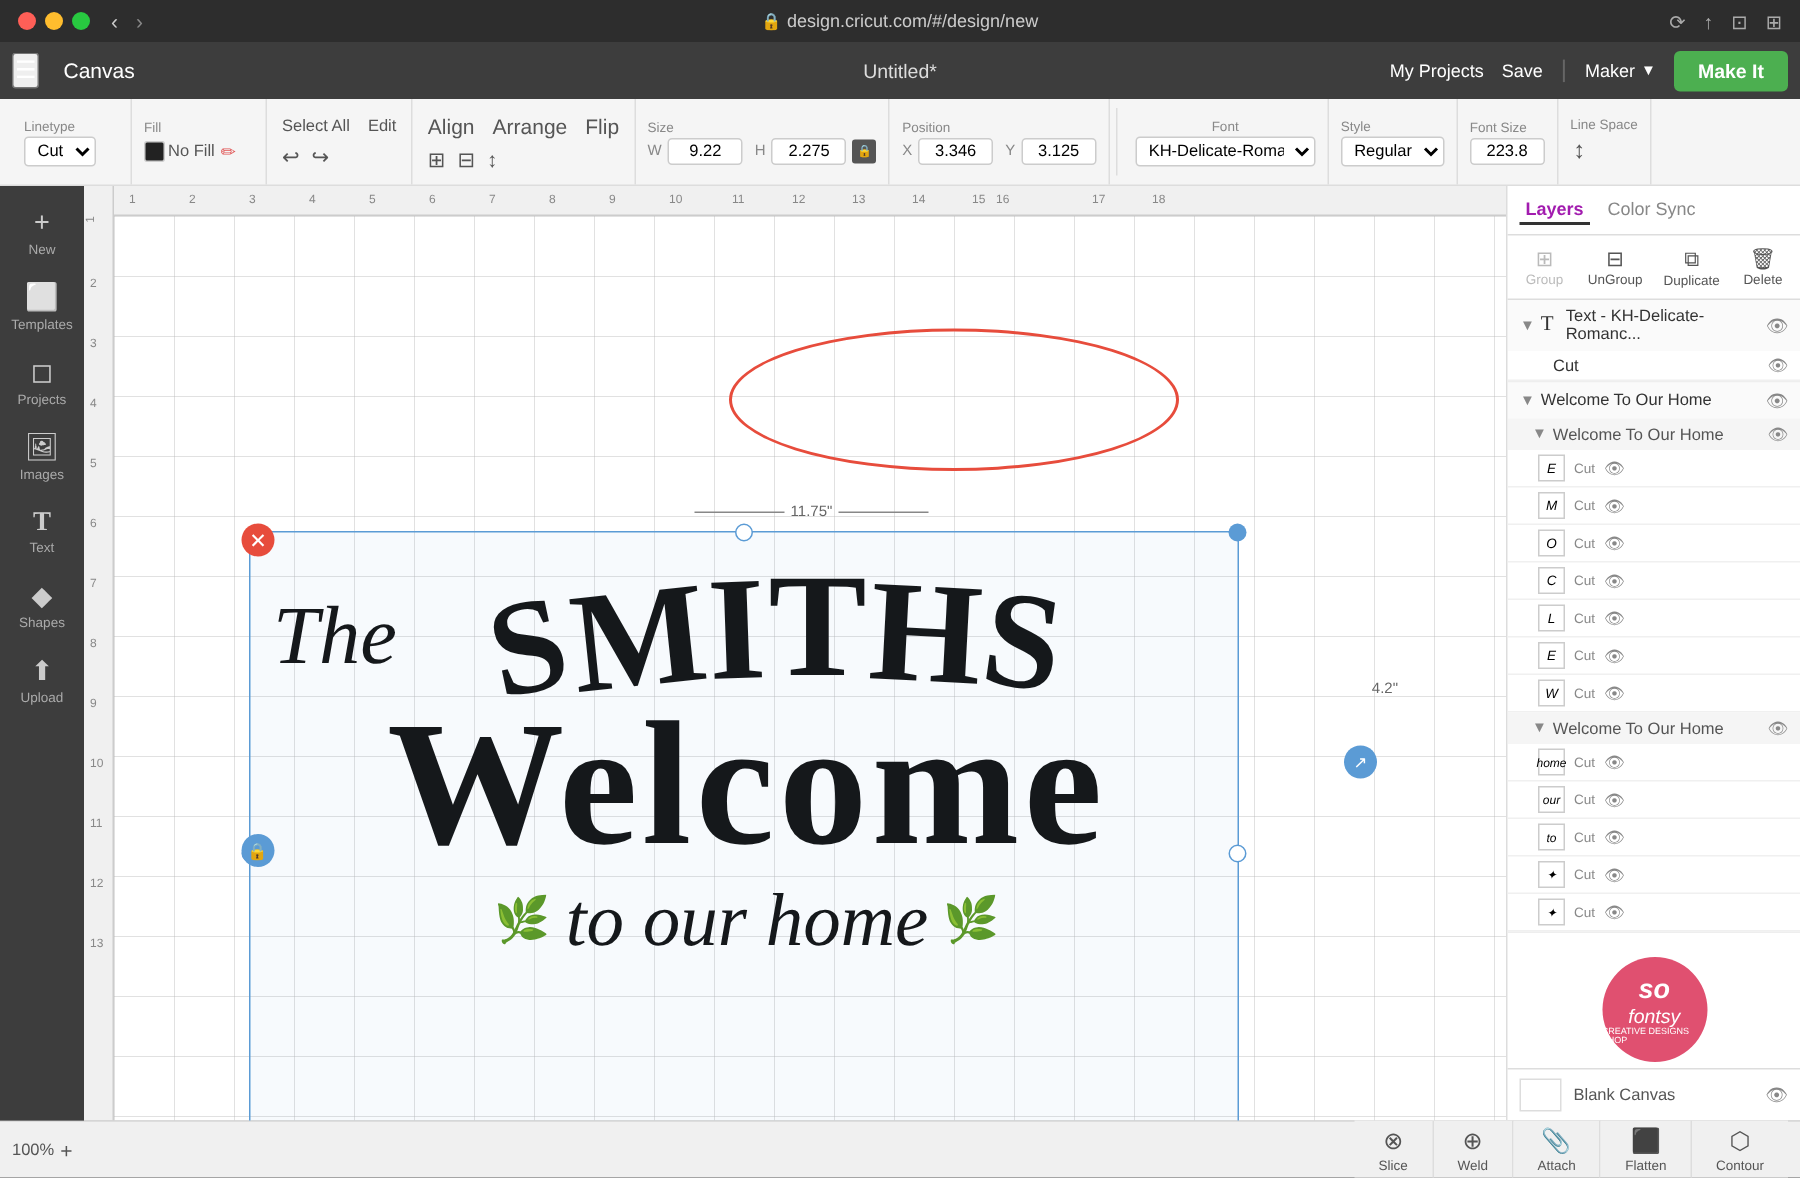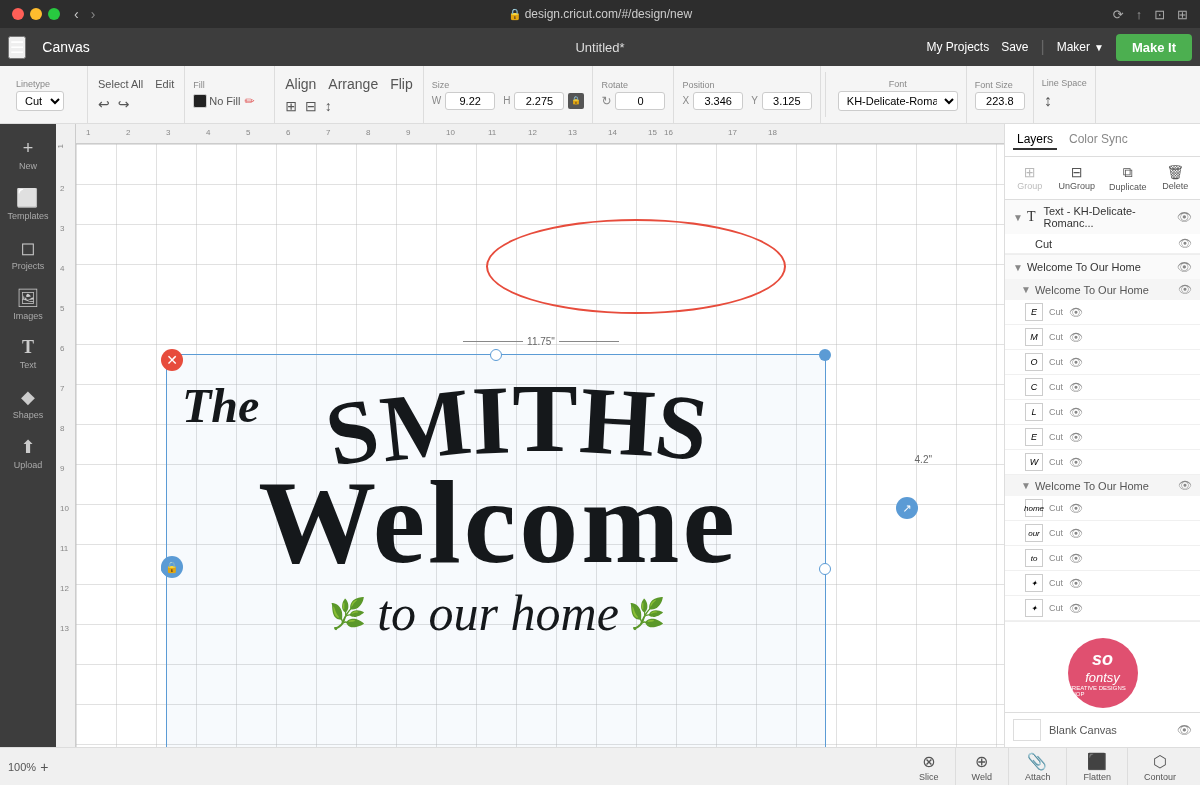--- a/index.html
+++ b/index.html
@@ -204,22 +204,22 @@
       flex-direction: column;
     }
     .right-panel-header {
       display: flex;
       padding: 6px 8px;
       border-bottom: 1px solid #ddd;
       gap: 8px;
     }
     .panel-tab {
       font-size: 12px;
-      font-weight: 400;
-      color: #000000;
+      font-weight: 700;
+      color: #a21caf;
       padding: 2px 4px;
       cursor: pointer;
     }
     .panel-tab-active { border-bottom: 2px solid #333; }
 
     
     .panel-actions {
       display: flex;
       padding: 4px 4px;
       border-bottom: 1px solid #ddd;
@@ -396,37 +396,37 @@
 
   <div class="toolbar-group" style="min-width:80px;">
     <span class="toolbar-group-label">Linetype</span>
     <div class="toolbar-row">
       <select class="toolbar-select">
         <option>Cut</option>
       </select>
     </div>
   </div>
 
-  <div class="toolbar-group">
-    <div class="toolbar-row" style="gap:8px;">
-      <button class="toolbar-btn-icon" style="font-size:11px;">Select All</button>
-      <button class="toolbar-btn-icon" style="font-size:11px;">Edit</button>
-    </div>
-    <div class="toolbar-row" style="gap:4px; margin-top:2px;">
-      <button class="toolbar-btn-icon">↩</button>
-      <button class="toolbar-btn-icon">↪</button>
-    </div>
-  </div>
-
   <div class="toolbar-group" style="min-width:90px;">
     <span class="toolbar-group-label">Fill</span>
     <div class="toolbar-row" style="gap:2px;">
       <div style="width:14px;height:14px;background:#222;border-radius:2px;border:1px solid #ccc;"></div>
       <span style="font-size:11px;color:#555;">No Fill</span>
       <button class="toolbar-btn-icon" style="color:#e05555; font-size:12px;">✏</button>
+    </div>
+  </div>
+
+  <div class="toolbar-group">
+    <div class="toolbar-row" style="gap:8px;">
+      <button class="toolbar-btn-icon" style="font-size:11px;">Select All</button>
+      <button class="toolbar-btn-icon" style="font-size:11px;">Edit</button>
+    </div>
+    <div class="toolbar-row" style="gap:4px; margin-top:2px;">
+      <button class="toolbar-btn-icon">↩</button>
+      <button class="toolbar-btn-icon">↪</button>
     </div>
   </div>
 
   <div class="toolbar-group">
     <div class="toolbar-row" style="gap:8px; font-size:11px;">
       <button class="toolbar-btn-icon">Align</button>
       <button class="toolbar-btn-icon">Arrange</button>
       <button class="toolbar-btn-icon">Flip</button>
     </div>
     <div class="toolbar-row" style="gap:4px; margin-top:2px;">
@@ -440,47 +440,46 @@
     <span class="toolbar-group-label">Size</span>
     <div class="toolbar-row">
       <span style="font-size:10px;color:#888;">W</span>
       <input class="toolbar-input" value="9.22" style="">
       <span style="font-size:10px;color:#888;margin-left:4px;">H</span>
       <input class="toolbar-input" value="2.275" style="">
       <div class="lock-icon-small">🔒</div>
     </div>
   </div>
 
-  <div class="toolbar-group">
-    <span class="toolbar-group-label">Rotate</span>
-    <div class="toolbar-row">
-      <span style="font-size:12px;color:#888;">↻</span>
-      <input class="toolbar-input" value="0" style="">
-    </div>
-  </div>
 
   <div class="toolbar-group">
     <span class="toolbar-group-label">Position</span>
     <div class="toolbar-row">
       <span style="font-size:10px;color:#888;">X</span>
       <input class="toolbar-input" value="3.346" style="">
       <span style="font-size:10px;color:#888;margin-left:4px;">Y</span>
       <input class="toolbar-input" value="3.125" style="">
     </div>
   </div>
 
   <div style="width:1px;height:80%;background:#ddd;margin:0 4px;"></div>
 
   <div class="toolbar-group" style="min-width:130px;align-items:center;">
     <span class="toolbar-group-label">Font</span>
     <select class="toolbar-select" style="width:120px;">
       <option>KH-Delicate-Romance-Sans</option>
     </select>
   </div>
 
+  <div class="toolbar-group" style="min-width:80px;">
+    <span class="toolbar-group-label">Style</span>
+    <select class="toolbar-select">
+      <option>Regular</option>
+    </select>
+  </div>
 
   <div class="toolbar-group">
     <span class="toolbar-group-label">Font Size</span>
     <input class="toolbar-input" value="223.8" style="width: 50px;">
   </div>
 
 
   <div class="toolbar-group">
     <span class="toolbar-group-label">Line Space</span>
     <div class="toolbar-row">
@@ -575,21 +574,21 @@
     </div>
 
     <div style="position:absolute; top:330px; right:72px; display:flex; flex-direction:column; align-items:center;">
       <span style="font-size:10px; color:#666;">4.2"</span>
     </div>
 
     <div class="design-wrapper">
 
       <div style="position:relative; display:flex; justify-content:center; align-items:flex-start; padding-top:5px;">
 
-        <div style="font-family:'Times New Roman', Georgia, serif; font-size:48px; font-weight:700; font-style:italic; color:#111; position:absolute; left:18px; top:26px;">The</div>
+        <div style="font-family:'Times New Roman', Georgia, serif; font-size:55px; font-weight:400; font-style:italic; color:#111; position:absolute; left:18px; top:40px;">The</div>
 
         <div style="display:flex; justify-content:center; gap:2px; margin-top:5px; padding-left:40px;">
 
           <span style="font-family:'Times New Roman', Georgia, serif; font-size:90px; font-weight:900; color:#111; display:inline-block; transform: translateY(18px) rotate(-12deg);">S</span>
           <span style="font-family:'Times New Roman', Georgia, serif; font-size:95px; font-weight:900; color:#111; display:inline-block; transform: translateY(8px) rotate(-6deg);">M</span>
           <span style="font-family:'Times New Roman', Georgia, serif; font-size:98px; font-weight:900; color:#111; display:inline-block; transform: translateY(2px) rotate(-2deg);">I</span>
           <span style="font-family:'Times New Roman', Georgia, serif; font-size:98px; font-weight:900; color:#111; display:inline-block; transform: translateY(0px) rotate(0deg);">T</span>
           <span style="font-family:'Times New Roman', Georgia, serif; font-size:96px; font-weight:900; color:#111; display:inline-block; transform: translateY(4px) rotate(3deg);">H</span>
           <span style="font-family:'Times New Roman', Georgia, serif; font-size:92px; font-weight:900; color:#111; display:inline-block; transform: translateY(12px) rotate(8deg);">S</span>
         </div>

